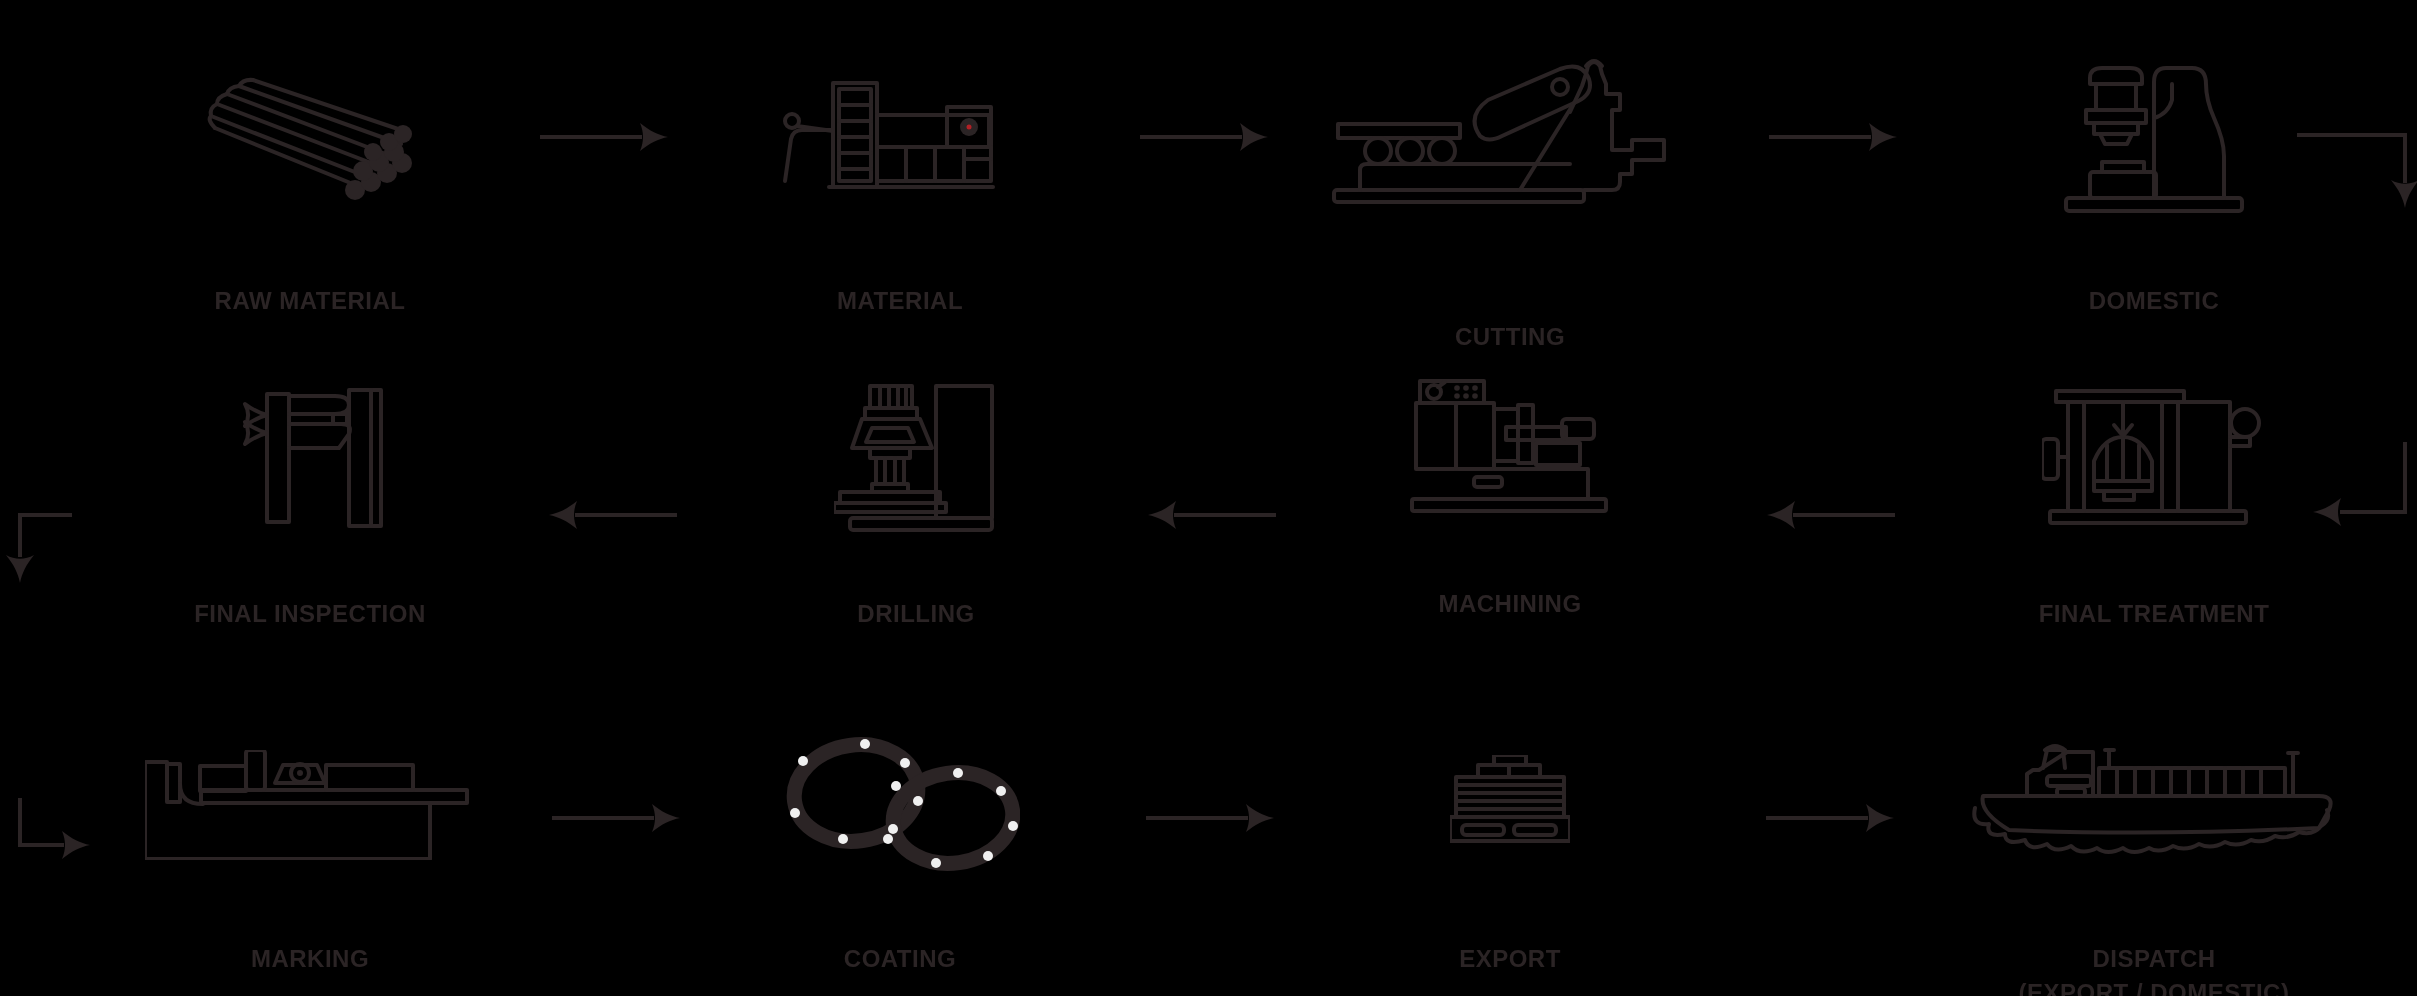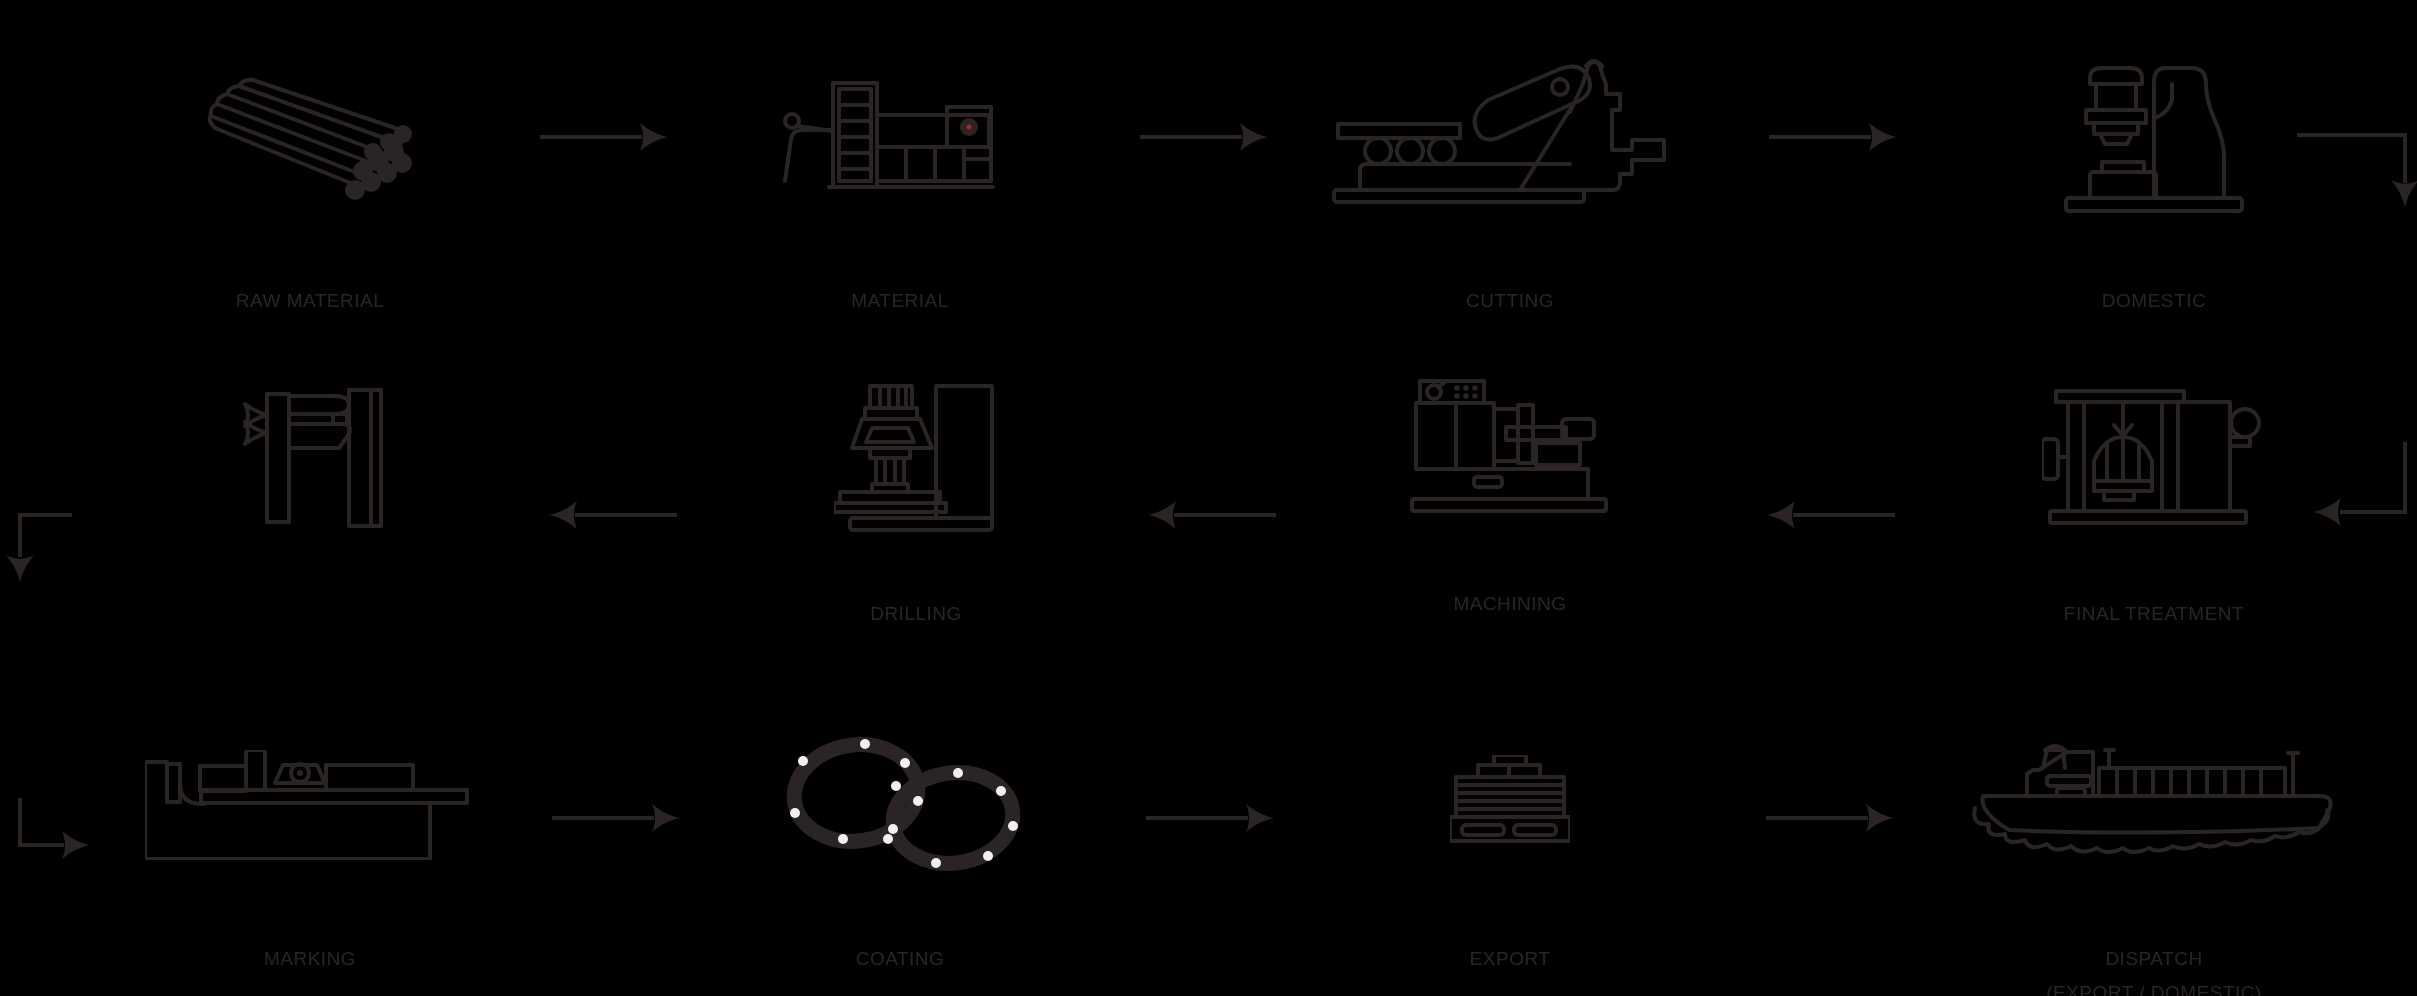--- a/index.html
+++ b/index.html
@@ -4,21 +4,21 @@
 <style>
   :root{ --ink:#2b2425; --bg:#000000; --red:#b22025; --hole:#f0f0f0; }
   html,body{margin:0;padding:0;background:#000;}
   .canvas{position:relative;width:2417px;height:996px;background:var(--bg);overflow:hidden;
           font-family:"Liberation Sans",sans-serif;}
   .cell{position:absolute;width:480px;display:flex;flex-direction:column;align-items:center;}
   .iconbox{display:flex;align-items:center;justify-content:center;width:100%;}
   .ib-r1{height:272px;}
   .ib-r2{height:255px;}
   .ib-r3{height:250px;}
-  .label{font-weight:400;font-size:19px;line-height:34px;letter-spacing:.5px;color:var(--ink);
+  .label{font-weight:700;font-size:24px;line-height:34px;letter-spacing:.5px;color:var(--ink);
          text-align:left;padding-top:12px;white-space:nowrap;}
   .icon{color:var(--ink);}
   .icon svg{display:block;}
   .icon path,.icon rect,.icon circle,.icon line,.icon polyline,.icon ellipse{
       stroke:var(--ink);fill:none;stroke-width:4;stroke-linejoin:round;stroke-linecap:round;}
   .icon .fill{fill:var(--ink);stroke:none;}
   .icon .hole{fill:var(--hole);stroke:none;}
   .icon .reddot{fill:var(--red);stroke:none;}
   .icon .thick{stroke-width:15;}
   .conn{position:absolute;}
@@ -78,21 +78,21 @@
         <rect x="102" y="68" width="114" height="34"></rect>
         <path d="M131,68 v34 M160,68 v34 M189,68 v34"></path>
         <path d="M189,80 h27"></path>
         <path d="M54,108 L218,108"></path>
       </svg>
     </span>
       </div>
     <div class="label">MATERIAL</div>
   </div>
 
-  <div class="cell" style="left:1270px;top:0;">
+  <div class="cell" style="left:1270px;top:0;gap:36px;">
     <div class="iconbox ib-r1">
         <span class="icon">
       <svg width="360" height="165" viewBox="0 0 360 165">
         <rect x="4" y="136" width="250" height="12" rx="3"></rect>
         <rect x="8" y="70" width="122" height="14"></rect>
         <circle cx="48" cy="97" r="13"></circle>
             <circle cx="80" cy="97" r="13"></circle>
             <circle cx="112" cy="97" r="13"></circle>
         <path d="M30,136 V116 Q30,110 37,110 H240"></path>
         <path d="M150,82 Q136,62 158,46 L230,15 Q252,7 259,25 Q264,41 244,49 L172,82 Q158,89 150,82 Z"></path>
@@ -134,20 +134,21 @@
         <path d="M52,8 H98 Q112,8 112,17 Q112,26 98,26 H52"></path>
         <path d="M52,36 H104 Q116,36 112,46 L102,60 H52"></path>
         <rect x="96" y="26" width="14" height="10"></rect>
         <path class="head" d="M8,16 C16,22 22,25 30,27 C22,29 16,32 8,38 C12,31 12,23 8,16 Z"></path>
         <path class="head" d="M8,34 C16,40 22,43 30,45 C22,47 16,50 8,56 C12,49 12,41 8,34 Z"></path>
         <rect x="112" y="2" width="32" height="136"></rect>
         <path d="M134,2 V138"></path>
       </svg>
     </span>
       </div>
+    <div class="label">FINAL INSPECTION</div>
   </div>
 
   <div class="cell" style="left:676px;top:330px;">
     <div class="iconbox ib-r2">
         <span class="icon">
       <svg width="165" height="148" viewBox="0 0 165 148">
         <rect x="102" y="2" width="56" height="132"></rect>
         <rect x="36" y="2" width="42" height="22"></rect>
         <path d="M46,2 V24 M55,2 V24 M64,2 V24 M72,2 V24"></path>
         <rect x="31" y="24" width="52" height="11"></rect>

